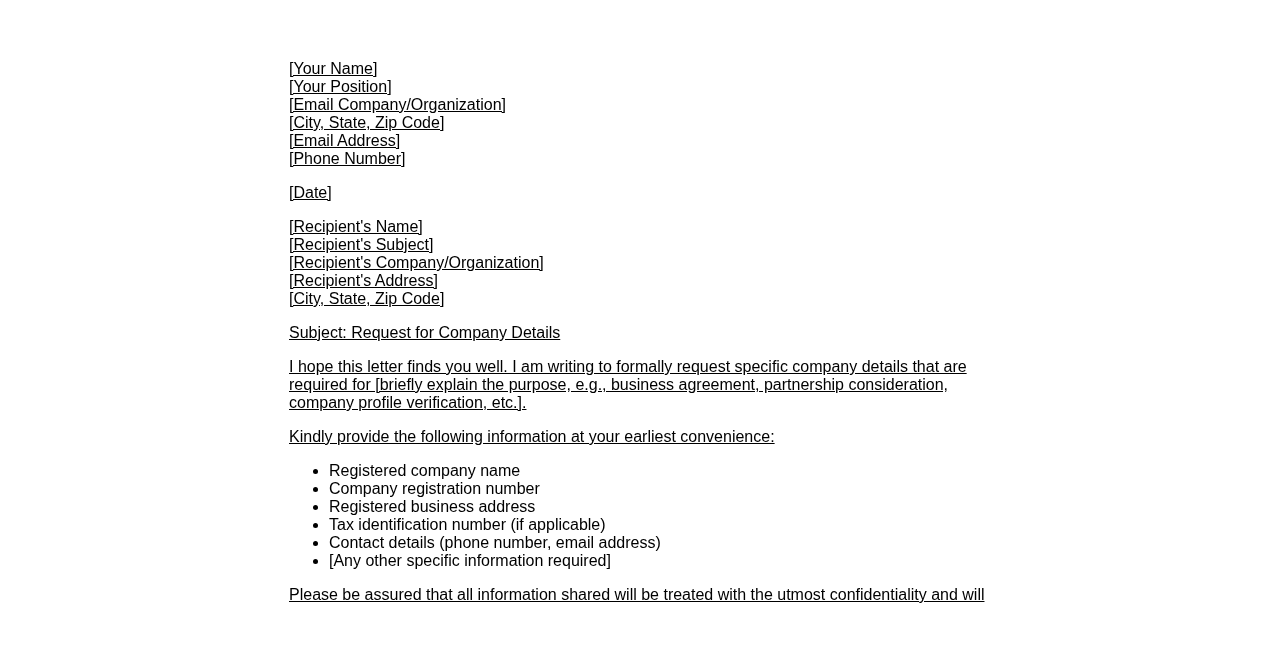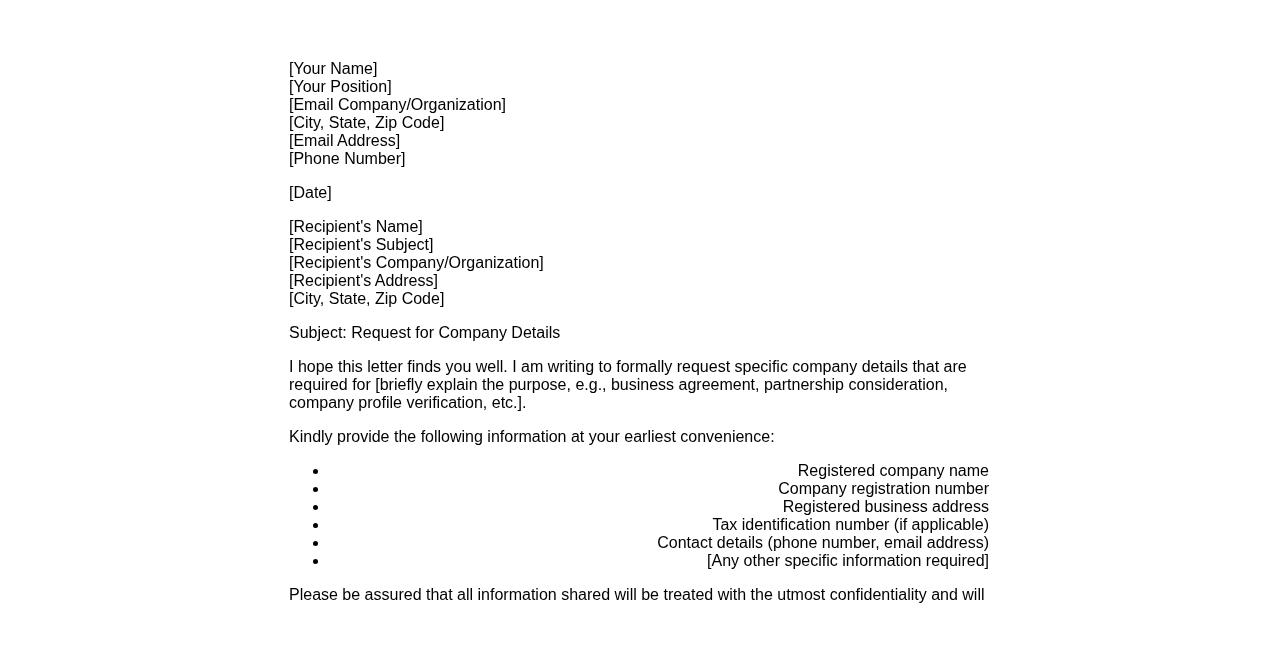--- a/index.html
+++ b/index.html
@@ -16,32 +16,32 @@
     color: #000000;
   }
   .page {
     width: 700px;
     margin: 0 auto;
     padding-top: 44px;
   }
   .para {
     margin: 16px 0;
     line-height: 18px;
+    text-decoration: underline;
   }
   .block-line {
     line-height: 18px;
   }
   ul.info-list {
     margin: 16px 0;
     padding-left: 40px;
     list-style-type: disc;
   }
   ul.info-list li {
     line-height: 18px;
-    text-align: right;
   }
 </style>
 </head>
 <body>
 
 <div class="page">
 
   <div class="para">
 
       <div class="block-line">[Your Name]</div>

